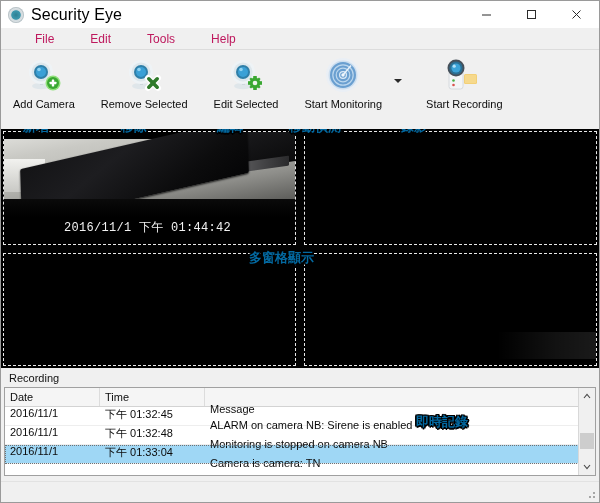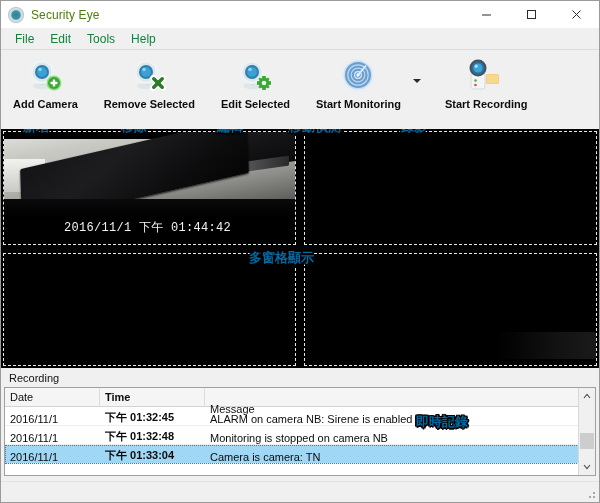--- a/index.html
+++ b/index.html
@@ -19,48 +19,48 @@
   .titlebar{
     height:27px;flex:0 0 27px;background:#ffffff;
     display:flex;align-items:center;position:relative;
   }
   .tb-icon{
     width:16px;height:16px;margin-left:7px;margin-right:7px;
     border-radius:50%;
     background:radial-gradient(circle at 50% 50%, #2f7f93 0%, #3d98ae 38%, #cfd8dc 46%, #e8ecee 70%, #d6dcdf 100%);
     box-shadow:inset 0 0 0 1px #b9c3c7;
   }
-  .tb-title{font-size:12px;color:#4d7c0f;letter-spacing:.1px;}
+  .tb-title{font-size:16px;color:#000000;letter-spacing:.1px;}
   .wbtns{position:absolute;right:0;top:0;height:27px;display:flex;}
   .wbtn{
     width:45px;height:27px;display:flex;align-items:center;justify-content:center;
     color:#2b2b2b;font-size:12px;line-height:1;
   }
   .wbtn svg{display:block;}
 
   
   .menubar{
     height:21px;flex:0 0 21px;background:#f0f0f0;
     display:flex;align-items:center;padding-left:6px;
   }
   .menu-item{
-    font-size:12px;color:#15803d;padding:2px 8px;line-height:14px;
+    font-size:12px;color:#be185d;padding:2px 8px;line-height:14px;margin-left:20px;
   }
 
   
   .toolbar{
     flex:0 0 74px;height:74px;background:#f0f0f0;
     border-top:1px solid #dcdcdc;
     position:relative;display:flex;align-items:flex-start;
     padding-top:5px;
   }
   .tool{
     position:relative;
     display:flex;flex-direction:column;align-items:center;
-    padding:0 6px;min-width:56px;font-weight:bold;
+    padding:0 6px;min-width:56px;
   }
   .tool .ico{height:42px;display:flex;align-items:center;justify-content:center;}
   .tool .lbl{font-size:11px;color:#0d0d0d;white-space:nowrap;margin-top:1px;}
   .drop-arrow{
     width:16px;height:42px;display:flex;align-items:center;justify-content:center;
     align-self:flex-start;
   }
   .drop-arrow i{
     display:block;width:0;height:0;
     border-left:4px solid transparent;border-right:4px solid transparent;
@@ -153,25 +153,25 @@
   }
   .grid-head{
     display:flex;height:19px;background:#f5f5f5;
     border-bottom:1px solid #d3d3d3;box-sizing:border-box;
   }
   .hc{
     font-size:11px;color:#0d0d0d;padding:3px 0 0 5px;box-sizing:border-box;
     border-right:1px solid #dcdcdc;height:18px;
   }
   .c-date{width:95px;}
-  .c-time{width:105px;font-weight:bold;}
+  .c-time{width:105px;}
   .c-msg{flex:1;border-right:none;margin-top:12px;}
   .rows{position:relative;}
   .row{
-    display:flex;height:19px;align-items:flex-end;box-sizing:border-box;
+    display:flex;height:19px;align-items:flex-start;box-sizing:border-box;
     border-bottom:1px solid #eeeeee;
   }
   .row.sel{background:#9fd7f5;outline:1px dotted #6d7174;outline-offset:-1px;}
   .cell{font-size:11px;color:#0b0b0b;padding-left:5px;box-sizing:border-box;white-space:nowrap;overflow:hidden;}
   .cell.c-date{width:95px;}
   .cell.c-time{width:105px;}
   .cell.c-msg{flex:1;}
   .vscroll{
     position:absolute;right:0;top:0;width:16px;bottom:0;
     background:#f0f0f0;border-left:1px solid #d8d8d8;

